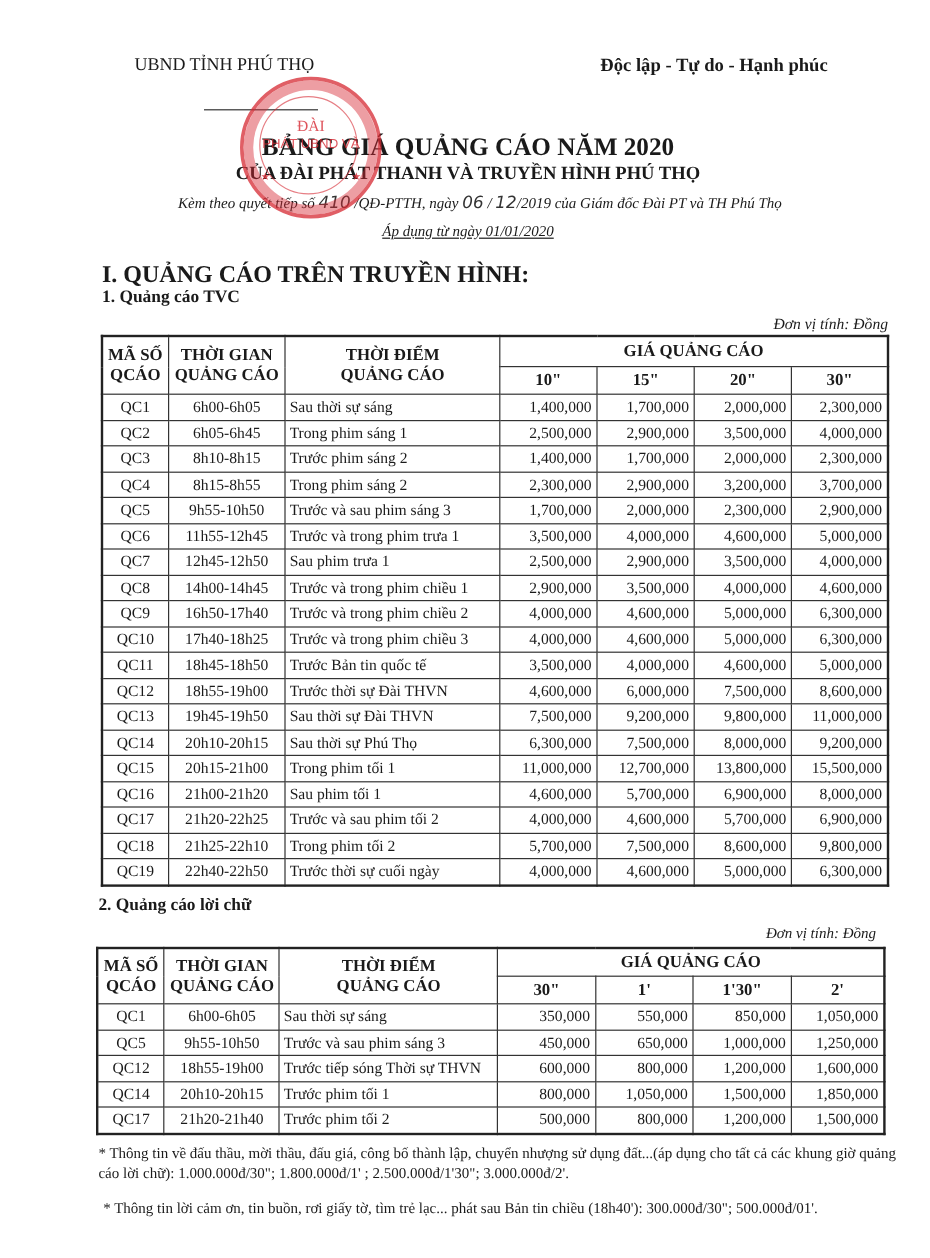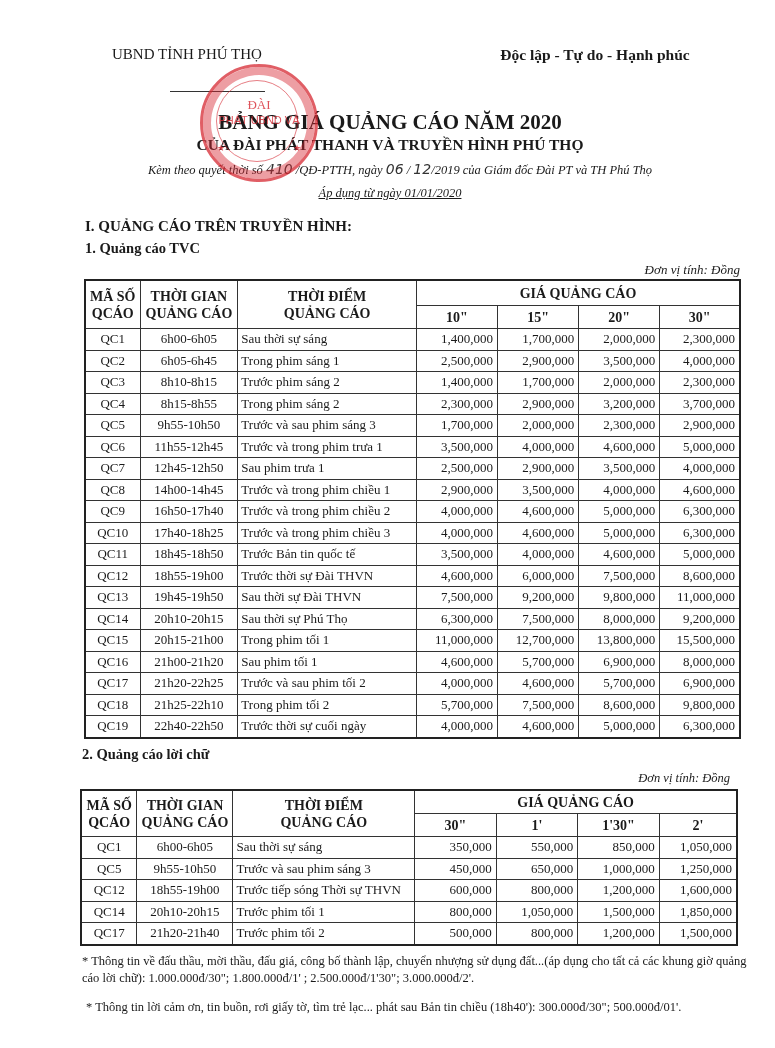--- a/index.html
+++ b/index.html
@@ -15,21 +15,21 @@
   .hdr-right .l1 { font-size: 15px; line-height: 20px; }
   .hdr-right .l2 { font-size: 15.5px; font-weight: bold; line-height: 22px; }
   .underline-left { position:absolute; left: 170px; top: 91px; width: 95px; border-top: 1px solid #333; }
 
   .title1 { left: 100px; top: 110px; width: 580px; text-align: center; font-size: 21px; font-weight: bold; }
   .title2 { left: 100px; top: 136px; width: 580px; text-align: center; font-size: 15.5px; font-weight: bold; }
   .sub1 { left: 60px; top: 161px; width: 680px; text-align: center; font-size: 12.5px; font-style: italic; }
   .sub1 .hand { font-family: "DejaVu Sans", sans-serif; font-style: italic; color:#333; font-size: 14px; }
   .sub2 { left: 100px; top: 186px; width: 580px; text-align: center; font-size: 12.5px; font-style: italic; text-decoration: underline; }
 
-  .sec1 { left: 85px; top: 218px; font-size: 15px; font-weight: bold; text-align: right; }
+  .sec1 { left: 85px; top: 218px; font-size: 20px; font-weight: bold; text-align: right; }
   .sec1a { left: 85px; top: 240px; font-size: 14.5px; font-weight: bold; }
   .unit1 { left: 560px; top: 262px; width: 180px; text-align: right; font-size: 13px; font-style: italic; }
   .sec2 { left: 82px; top: 746px; font-size: 14.5px; font-weight: bold; }
   .unit2 { left: 560px; top: 771px; width: 170px; text-align: right; font-size: 12.5px; font-style: italic; }
 
   table.price { position: absolute; border-collapse: collapse; }
   table.price td, table.price th { border: 1px solid #333; padding: 0 4px; white-space: nowrap; }
   table.price th { font-weight: bold; font-size: 14px; line-height: 17px; text-align: center; }
   table.price td { font-size: 13px; }
   table.price td.code, table.price td.time { text-align: center; }
@@ -62,21 +62,21 @@
   <div class="l1">UBND TỈNH PHÚ THỌ</div>
 </div>
 <div class="underline-left"></div>
 <div class="abs hdr-right">
   <div class="l2">Độc lập - Tự do - Hạnh phúc</div>
 </div>
 
 <div class="abs title1">BẢNG GIÁ QUẢNG CÁO NĂM 2020</div>
 <div class="abs title2">CỦA ĐÀI PHÁT THANH VÀ TRUYỀN HÌNH PHÚ THỌ</div>
 <div class="abs sub1">
-  <span>Kèm theo quyết thời số </span><span class="hand">410</span><span> /QĐ-PTTH, ngày </span><span class="hand">06</span><span> / </span><span class="hand">12</span><span>/2019 của Giám đốc Đài PT và TH Phú Thọ</span>
+  <span>Kèm theo quyết tiếp số </span><span class="hand">410</span><span> /QĐ-PTTH, ngày </span><span class="hand">06</span><span> / </span><span class="hand">12</span><span>/2019 của Giám đốc Đài PT và TH Phú Thọ</span>
 </div>
 <div class="abs sub2">Áp dụng từ ngày 01/01/2020</div>
 
 <div class="stamp">
   <div class="s-ring"></div>
   <div class="s-t1">ĐÀI</div>
   <div class="s-t2">PHÁT UBND VÀ</div>
   <div class="s-star">
       <span>★</span>
       <span>★</span>

